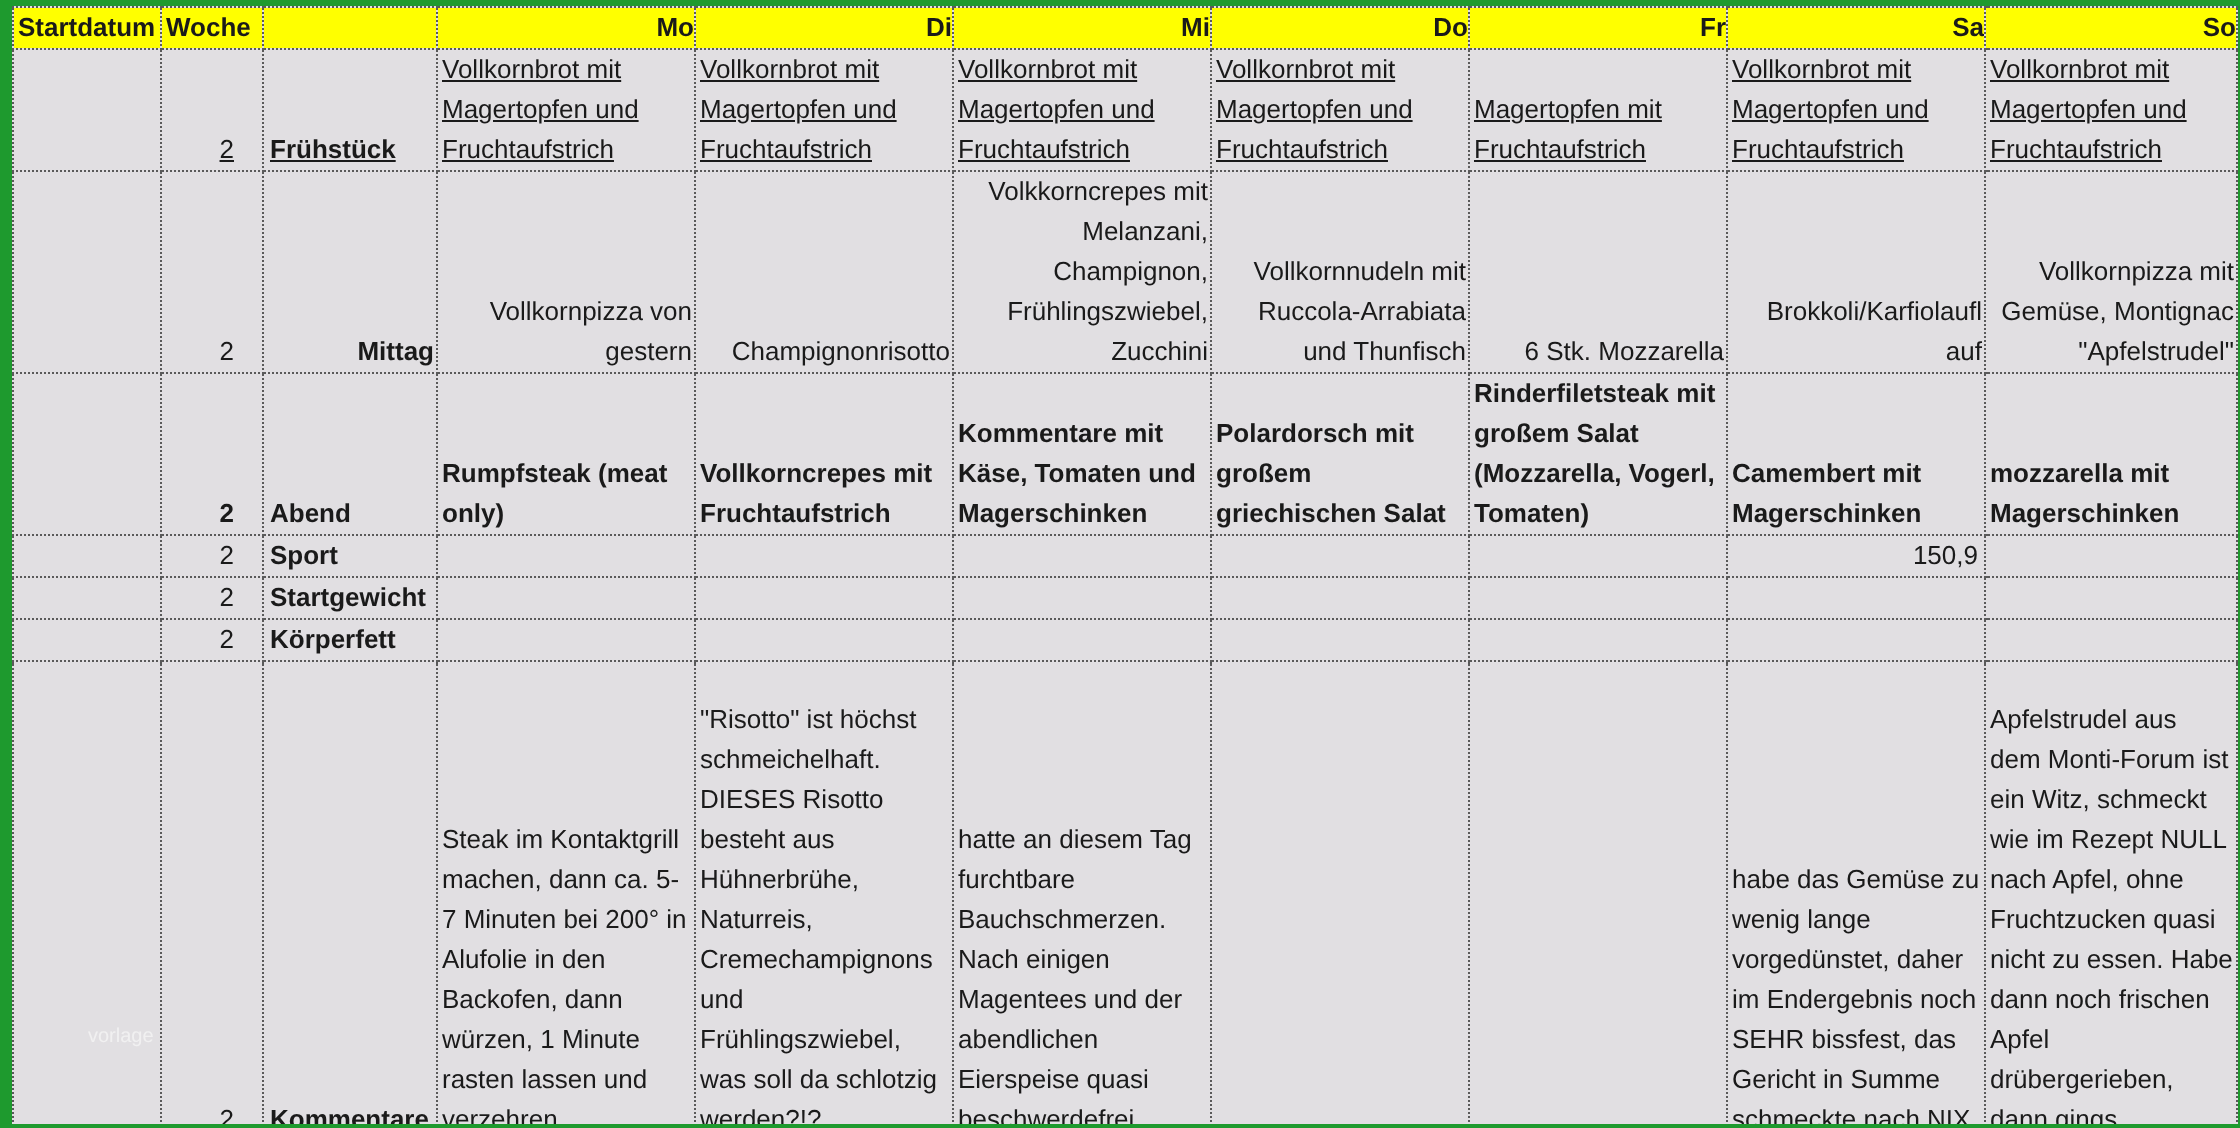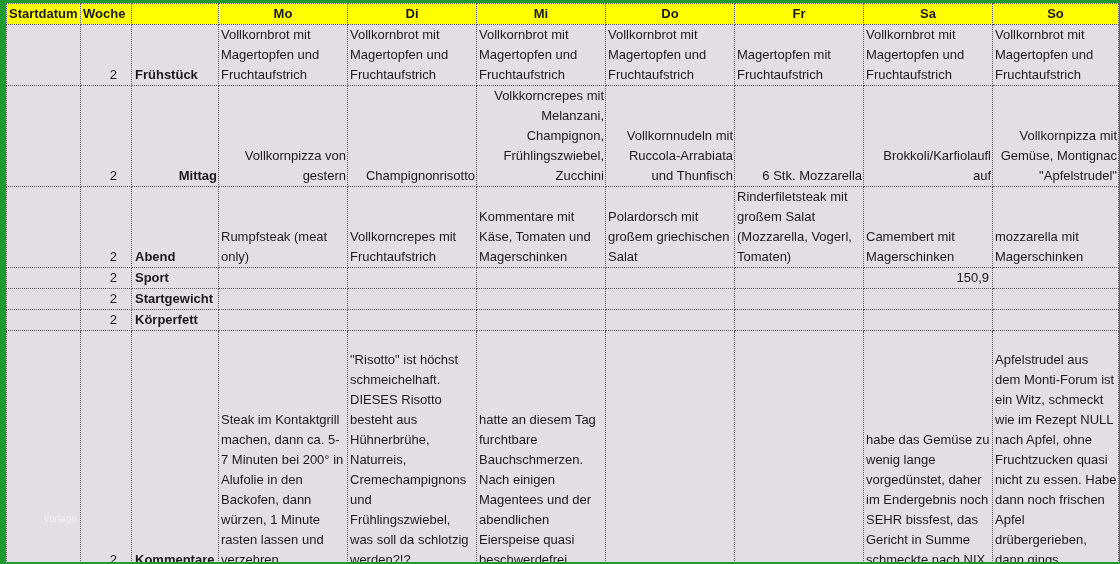--- a/index.html
+++ b/index.html
@@ -27,33 +27,33 @@
       padding: 0 1px 0 2px;
       vertical-align: bottom;
       overflow: hidden;
       white-space: normal;
       word-wrap: break-word;
     }
     thead th {
       background: #ffff00;
       font-weight: bold;
       height: 18px;
-      text-align: center;
+      text-align: right;
       vertical-align: middle;
       padding: 0;
       font-size: 13px;
     }
     thead th.left { text-align: left; padding-left: 2px; }
     tbody td { background: #e1dfe2; }
     td.num { text-align: right; padding-right: 14px; }
     td.label { font-weight: bold; padding-left: 3px; white-space: nowrap; }
     td.val { text-align: right; padding-right: 3px; margin-top: 16px; }
-    tr.r-fr td { height: 59px; }
+    tr.r-fr td { height: 59px; text-decoration: underline; }
     tr.r-mi td { height: 99px; text-align: right; }
-    tr.r-ab td { height: 79px; }
+    tr.r-ab td { height: 79px; font-weight: bold; }
     tr.r-small td { height: 19px; }
     tr.r-ko td { height: 239px; }
     .watermark {
       position: absolute; left: 38px; top: 510px;
       color: #f4f4f4; font-size: 10px; opacity: 0.85;
     }
   </style>
 </head>
 <body>
 

